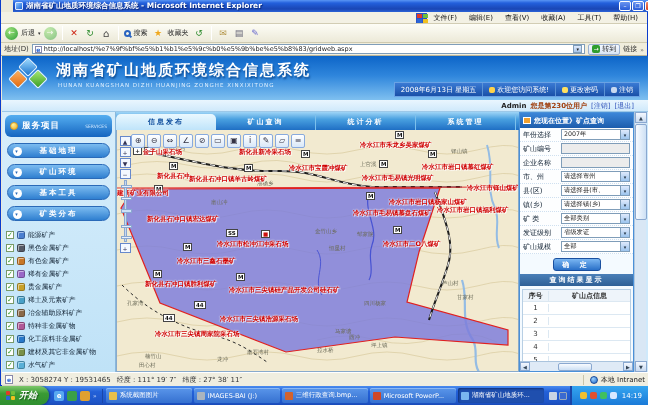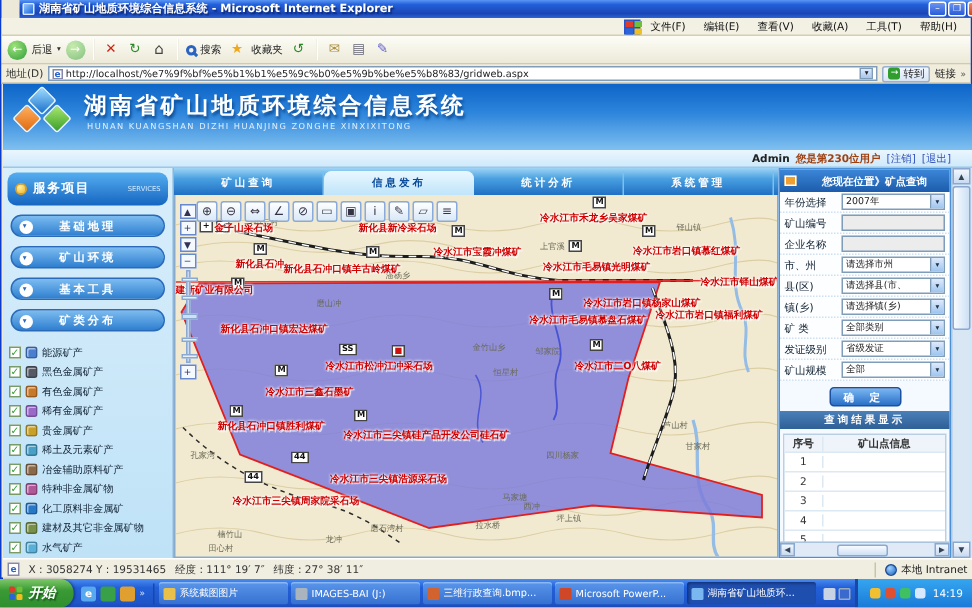--- a/index.html
+++ b/index.html
@@ -112,21 +112,21 @@
   .place{position:absolute;font-size:5.5px;color:#6a6a58;white-space:nowrap;z-index:2;}
   .maptools{position:absolute;left:14px;top:4px;display:flex;gap:2px;z-index:8;}
   .mtool{width:14px;height:14px;background:linear-gradient(180deg,#ffffff,#d9e8f8);border:1px solid #88aadd;border-radius:2px;
     font-size:8px;line-height:12px;text-align:center;color:#334;}
   .navctl{position:absolute;left:2px;top:6px;width:12px;display:flex;flex-direction:column;align-items:center;gap:1px;z-index:8;}
   .nbtn{width:11px;height:10px;background:#f4f8ff;border:1px solid #6688cc;font-size:6px;line-height:9px;text-align:center;color:#335;}
   .ntrack{width:3px;height:62px;background:#c8d8f0;border:1px solid #8aa8d0;position:relative;}
   .ntick{position:absolute;left:-4px;width:11px;height:3px;background:#e8f0fc;border:1px solid #8aa8d0;}
   
   #panel{position:absolute;left:517px;top:56px;width:115px;height:260px;background:#f4faff;border:1px solid #4a90d8;}
-  .phead{height:15px;background:linear-gradient(180deg,#3c86d8,#1c5cac);display:flex;align-items:center;gap:17px;padding:0 3px;color:#fff;font-weight:bold;}
+  .phead{height:15px;background:linear-gradient(180deg,#3c86d8,#1c5cac);display:flex;align-items:center;gap:3px;padding:0 3px;color:#fff;font-weight:bold;}
   .phead .pico{width:8px;height:7px;background:#f0a030;border:1px solid #fff;}
   .frow{display:flex;align-items:center;height:14px;padding:0 3px;border-bottom:1px dotted #cfe0f0;background:#fdfeff;}
   .flabel{width:38px;color:#123;}
   .fctrl{flex:1;height:11px;border:1px solid #7f9db9;background:#fff;display:flex;align-items:center;overflow:hidden;}
   .fval{flex:1;padding:0 2px;font-size:6.3px;color:#222;white-space:nowrap;overflow:hidden;}
   .farrow{width:9px;height:100%;background:linear-gradient(180deg,#dfeafc,#9cc4ee);border-left:1px solid #7f9db9;font-size:5px;text-align:center;line-height:10px;color:#234;}
   .frow.input .fctrl{background:#ececec;}
   .btnrow{display:flex;justify-content:center;padding:4px 0 3px 0;}
   .okbtn{width:48px;height:13px;border-radius:3px;border:1px solid #1a50a0;color:#fff;font-weight:bold;letter-spacing:4px;
     background:linear-gradient(180deg,#7ab6f2,#2a70c8);text-align:center;line-height:12px;}
@@ -255,20 +255,37 @@
     <div id="content">
 
       <div class="banner">
         <span class="logo">
           <i class="cube c1"></i>
             <i class="cube c2"></i>
             <i class="cube c3"></i>
         </span>
         <span class="btitle">湖南省矿山地质环境综合信息系统</span>
         <span class="bsub">HUNAN KUANGSHAN DIZHI HUANJING ZONGHE XINXIXITONG</span>
+        <span class="infobar">
+          <span class="infoitem">
+              <span>2008年6月13日 星期五</span>
+            </span>
+          <span class="infoitem">
+              <span class="ic-dot ic-user"></span>
+              <span>欢迎您访问系统!</span>
+            </span>
+          <span class="infoitem">
+              <span class="ic-dot ic-key"></span>
+              <span>更改密码</span>
+            </span>
+          <span class="infoitem">
+              <span class="ic-dot ic-out"></span>
+              <span>注销</span>
+            </span>
+        </span>
       </div>
 
       <div class="adminstrip">
         <span class="adminuser">Admin</span>
         <span class="admintext">您是第230位用户</span>
         <span class="adminlink">[注销]</span>
         <span class="adminlink">[退出]</span>
       </div>
 
       <div id="sidebar">
@@ -352,22 +369,22 @@
               <span class="chk"></span>
               <span class="licon" style="background: rgb(88, 176, 216);"></span>
               <span class="llabel">水气矿产</span>
             </div>
           </div>
       </div>
 
       <div id="mapcol">
         <div class="tabbar">
 
-        <span class="tab">矿山查询</span>
-            <span class="tab active">信息发布</span>
+        <span class="tab active">信息发布</span>
+            <span class="tab">矿山查询</span>
             <span class="tab">统计分析</span>
             <span class="tab">系统管理</span>
           </div>
         <div id="mapview">
           <svg id="terrain" width="403" height="242" viewBox="0 0 403 242">
             <g stroke="#dbcda2" stroke-width="0.8" fill="none" opacity="0.95">
               <path d="M0,20 Q30,12 60,20 T120,20 T180,20 T240,20 T300,20 T360,20 T403,18"></path>
               <path d="M0,48 Q30,40 60,48 T120,48 T180,48 T240,48 T300,48 T360,48 T403,46"></path>
               <path d="M0,84 Q30,76 60,84 T120,84 T180,84 T240,84 T300,84 T360,84 T403,82"></path>
               <path d="M0,120 Q30,112 60,120 T120,120 T180,120 T240,120 T300,120 T360,120 T403,118"></path>

